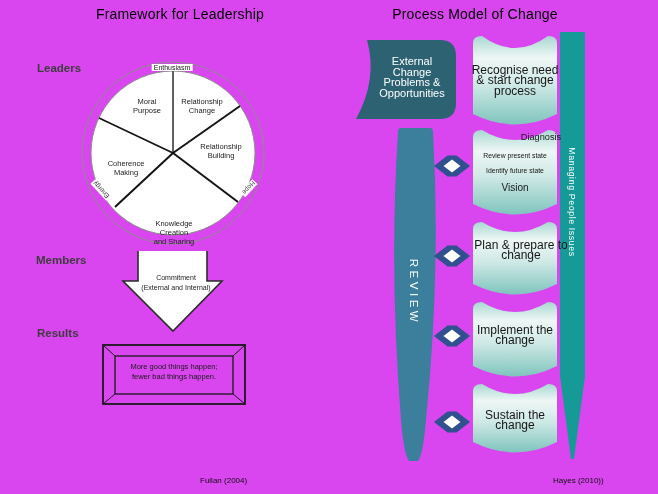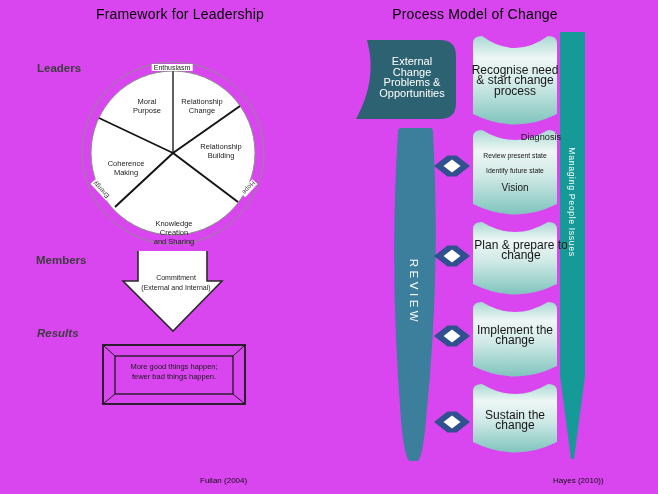--- a/index.html
+++ b/index.html
@@ -92,21 +92,21 @@
       <g transform="translate(434,411)">
         <path d="M0 11 L13.5 0.5 L22.5 0.5 L36 11 L22.5 21.5 L13.5 21.5 Z"></path>
         <path d="M9.5 11 L18 4.5 L26.5 11 L18 17.5 Z" fill="#ffffff"></path>
       </g>
     </g>
   </svg>
 
   <div class="ctr title" style="left:180px;top:6px;">Framework for Leadership</div>
   <div class="abs rowlab" style="left:37px;top:54px;margin-top:8px;">Leaders</div>
   <div class="abs rowlab" style="left:36px;top:244px;margin-top:10px;">Members</div>
-  <div class="abs rowlab" style="left:37px;top:327px;font-style:italic;">Results</div>
+  <div class="abs rowlab" style="left:37px;top:327px;">Results</div>
 
   <div class="ctr ringlab" style="left:172px;top:64px;">Enthusiasm</div>
   <span class="ringside" style="left:101px;top:190px;transform:translate(-50%,-50%) rotate(-133deg);">Energy</span>
   <span class="ringside" style="left:249px;top:188px;transform:translate(-50%,-50%) rotate(133deg);">Hope</span>
 
   <div class="ctr sector" style="left:147px;top:97px;">
     <div>Moral</div>
     <div>Purpose</div>
   </div>
   <div class="ctr sector" style="left:202px;top:97px;">

